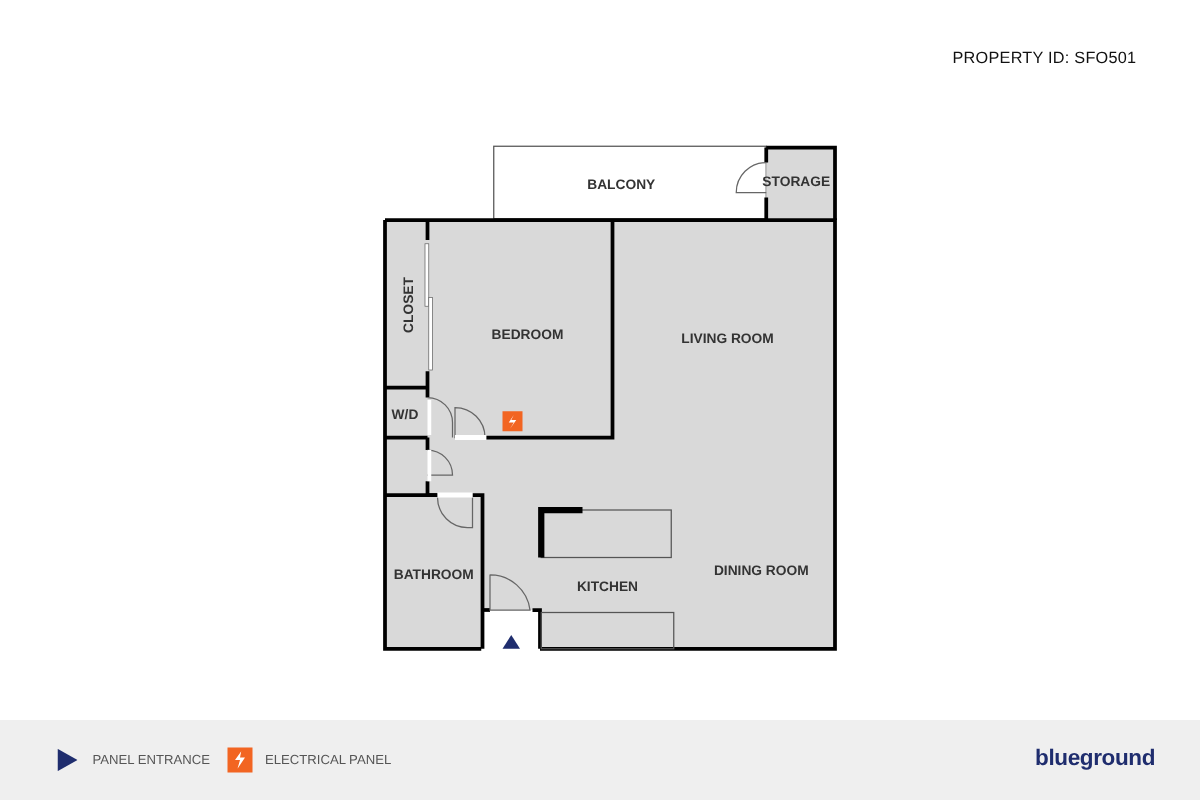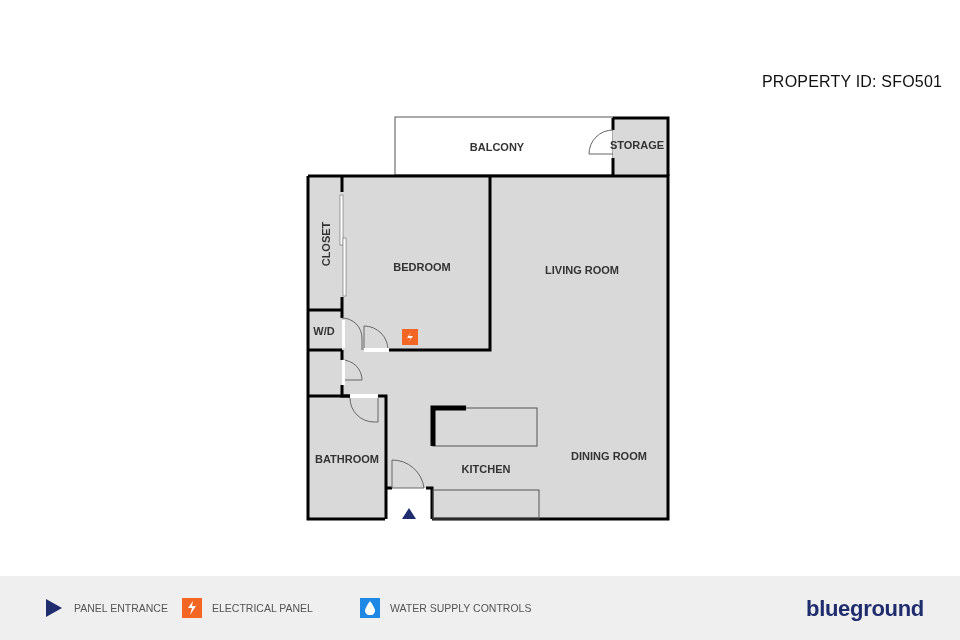--- a/index.html
+++ b/index.html
@@ -1,24 +1,24 @@
 <!DOCTYPE html>
 <html><head>
 <meta charset="utf-8">
 <style>
   html, body { margin:0; padding:0; }
   body { width:960px; height:640px; background:#ffffff; position:relative; overflow:hidden; font-family:"Liberation Sans", sans-serif; }
-  .prop-id { position:absolute; top:38px; left:762px; font-size:16px; color:#111; letter-spacing:0.2px;margin-top:35px; }
+  .prop-id { position:absolute; top:38px; left:762px; font-size:13px; color:#111; letter-spacing:0.2px; }
   svg.plan { position:absolute; left:0; top:0; }
   .room-label { font-family:"Liberation Sans", sans-serif; font-weight:bold; font-size:11px; fill:#333; }
   .footer { position:absolute; left:0; top:576px; width:960px; height:64px; background:#efefef; }
   .legend-item { position:absolute; top:22px; display:flex; align-items:center; }
   .legend-item .lbl { font-size:10.5px; color:#555; margin-left:10px; }
   .icon-box { width:20px; height:20px; display:flex; align-items:center; justify-content:center; }
-  .logo { position:absolute; right:36px; top:20px; font-size:22px; font-weight:bold; color:#1f2d6e; letter-spacing:-0.3px; }
+  .logo { position:absolute; right:36px; top:20px; font-size:18px; font-weight:bold; color:#1f2d6e; letter-spacing:-0.3px; }
 </style>
 </head>
 <body>
 
 <div class="prop-id">PROPERTY ID: SFO501</div>
 
 <svg class="plan" width="960" height="576" viewBox="0 0 960 576">
 
   <rect x="395" y="117" width="218" height="58" fill="#ffffff" stroke="#555" stroke-width="1"></rect>
 
@@ -101,22 +101,14 @@
     <span class="lbl">PANEL ENTRANCE</span>
   </div>
   <div class="legend-item" style="left:182px">
     <span class="icon-box" style="background:#f26522">
       <svg width="10" height="14">
           <path d="M6 0 L1 7 H5 L3 14 L9 5 H5 Z" fill="#fff"></path>
         </svg>
     </span>
     <span class="lbl">ELECTRICAL PANEL</span>
   </div>
-  <div class="legend-item" style="left:360px">
-    <span class="icon-box" style="background:#1e88e5">
-      <svg width="10" height="14">
-          <path d="M5 0 C5 0 0 7 0 9.5 A5 5 0 0 0 10 9.5 C10 7 5 0 5 0 Z" fill="#fff"></path>
-        </svg>
-    </span>
-    <span class="lbl">WATER SUPPLY CONTROLS</span>
-  </div>
   <div class="logo">blueground</div>
 </div>
 
 </body></html>

